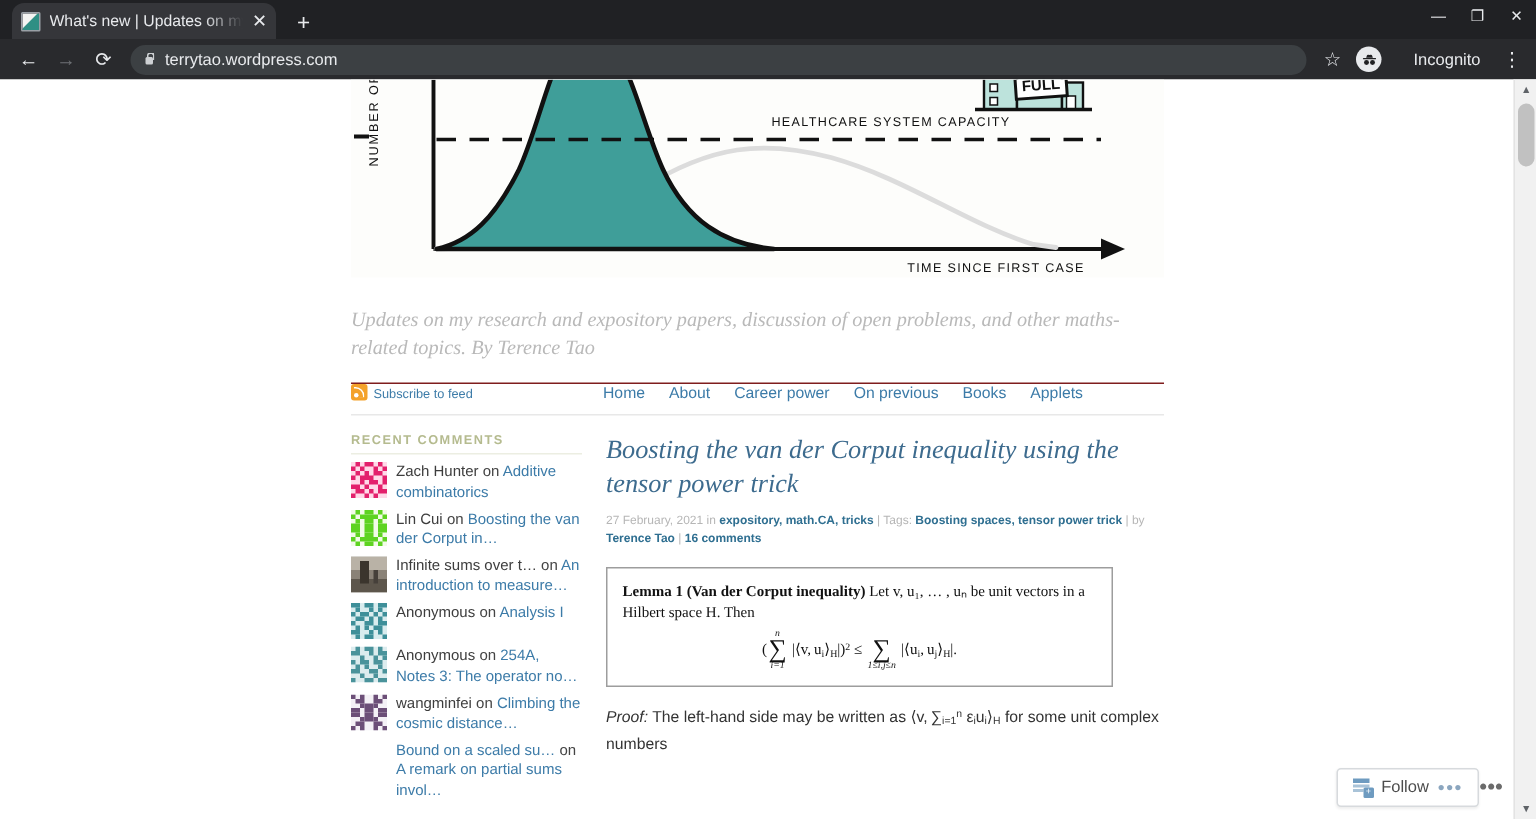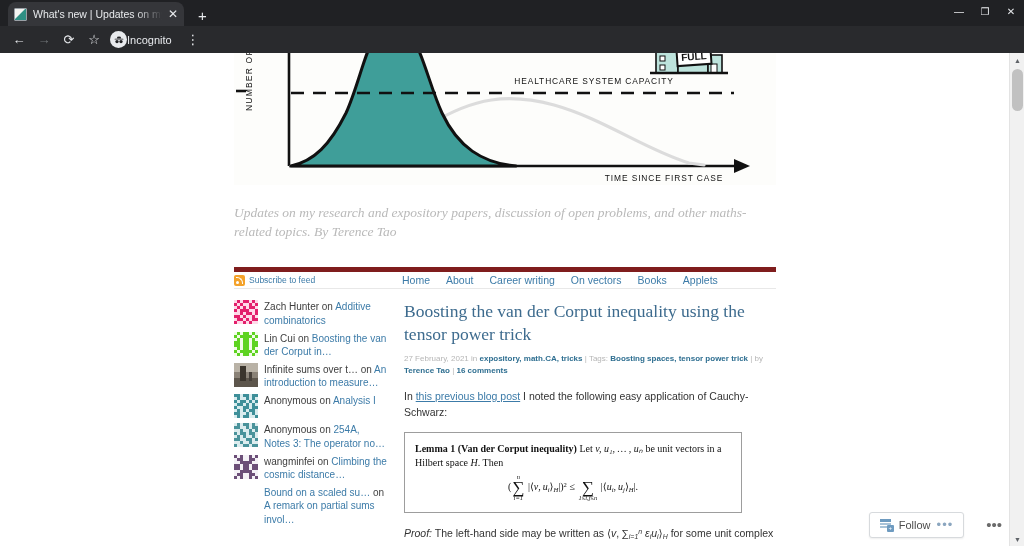--- a/index.html
+++ b/index.html
@@ -66,21 +66,21 @@
   .lock-icon::before {
     content:''; position:absolute; left:1px; top:3.2px; width:5px; height:5px;
     background:#cdd0d3; border-radius:1px;
   }
   .lock-icon::after {
     content:''; position:absolute; left:1.9px; top:0.3px; width:3.2px; height:3.6px;
     border:1.1px solid #cdd0d3; border-bottom:none; border-radius:2px 2px 0 0;
   }
   .url-text { font-size: 11px; color: #e8eaed; white-space: nowrap; }
   .incognito-pill {
-    display:flex; align-items:center; gap:0; height:20px;
+    display:flex; align-items:center; gap:21px; height:20px;
     padding: 0 9px 0 3px; border-radius: 10px; cursor:pointer; margin-right:2px;
   }
   .incog-avatar {
     width: 17px; height: 17px; border-radius: 50%; background:#e8eaed;
     display:flex; align-items:center; justify-content:center;
   }
   .incog-label { font-size: 11px; color:#e8eaed; white-space:nowrap; }
   .kebab { color:#e8eaed; font-size: 13px; letter-spacing:0; line-height:0.6;
            width:18px; text-align:center; cursor:pointer; }
 
@@ -102,22 +102,22 @@
   .site-title {
     font-family: "Liberation Serif", serif;
     font-size: 25px; color:#1a1a1a; margin-top: 13px; letter-spacing:0.1px;
   }
   .site-desc {
     font-family: "Liberation Serif", serif; font-style: italic;
     font-size: 13.5px; color:#b9b9b9; line-height: 1.42; margin-top: 18px;
     width: 540px;
   }
   .navbar {
-    margin-top: 26px; border-top: 5px solid #7f1d1d; border-bottom: 1px solid #e8e8e8;
-    height: 22px; display:flex; align-items:center; width: 542px;
+    margin-top: 14px; border-top: 1px solid #7f1d1d; border-bottom: 1px solid #e8e8e8;
+    height: 22px; display:flex; align-items:flex-start; width: 542px;
   }
   .subscribe { display:flex; align-items:center; gap:4px; width:168px; }
   .rss-icon {
     width:11px; height:11px; background:#f4a22a; border-radius:2px; position:relative;
     flex:0 0 11px;
   }
   .rss-icon::after {
     content:''; position:absolute; left:2px; bottom:2px; width:3px; height:3px;
     background:#fff; border-radius:50%;
     box-shadow: 0 0 0 0 #fff;
@@ -141,50 +141,50 @@
   .cmt { display:flex; gap: 6px; margin-bottom: 5px; align-items:flex-start; }
   .avatar { width: 24px; height: 24px; flex: 0 0 24px; }
   .avatar.spacer { visibility:hidden; }
   .cmt-text { font-size: 10px; line-height: 1.32; color:#444; }
   .cmt-text .person { color:#3d3d3d; }
   .cmt-text .lnk { color:#3c7ba8; }
 
   .main { flex: 1 1 auto; padding-left: 6px; }
   .post-title {
     font-family:"Liberation Serif", serif; font-size: 17.5px; line-height: 1.28;
-    color:#3d6b8e; font-weight:normal;
+    color:#3d6b8e; font-weight:normal;font-style:italic;
   }
   .post-meta { font-size: 8px; color:#b6b6b6; margin-top: 8px; line-height: 1.55; }
   .post-meta .m { color:#2f6f91; font-weight:bold; }
   .post-body { font-size: 10.5px; color:#333; line-height:1.5; margin-top: 11px; }
   .post-body a { color:#3c7ba8; text-decoration:underline; }
 
   .lemma-box {
     border: 1px solid #9d9d9d; background:#fff; margin-top: 12px;
     width: 338px; padding: 9px 10px 10px 10px;
     font-family:"Liberation Serif", serif; font-size: 10px; color:#111; line-height:1.4;
   }
   .lemma-box .hd { font-weight:bold; }
   .mathline { text-align:center; margin-top: 4px; }
-  .mi { font-style: italic; }
+  .mi { }
   sub { font-size: 0.66em; vertical-align: -0.28em; }
   sup { font-size: 0.66em; vertical-align: 0.45em; }
   .sumwrap { display:inline-block; text-align:center; vertical-align:middle;
              line-height:1; margin: 0 1px; }
   .sumwrap .top { font-size: 6.5px; display:block; font-style:italic; }
   .sumwrap .bot { font-size: 6.5px; display:block; font-style:italic; }
   .sumwrap .sig { font-size: 17px; display:block; line-height:0.85; }
 
   .proof { font-size: 10.5px; color:#333; line-height:1.55; margin-top: 12px; }
   .proof .pf { font-style: italic; }
 
   
   .followbar {
     position:absolute; right: 22px; bottom: 8px;
-    display:flex; align-items:center; gap: 22px;
+    display:flex; align-items:center; gap: 0;
   }
   .follow-btn {
     background:#fff; border:1px solid #d7dadd; border-radius:3px;
     height: 26px; display:flex; align-items:center; gap:6px; padding: 0 10px;
     box-shadow: 0 1px 2px rgba(0,0,0,0.07); cursor:pointer;
   }
   .follow-ico { width:13px; height:12px; position:relative; flex:0 0 13px; }
   .follow-ico .bar1 { position:absolute; left:0; top:0; width:11px; height:3px; background:#6e9bc0;}
   .follow-ico .bar2 { position:absolute; left:0; top:4px; width:11px; height:2px; background:#a9c3d8;}
   .follow-ico .bar3 { position:absolute; left:0; top:7px; width:7px; height:2px; background:#a9c3d8;}
@@ -225,20 +225,24 @@
       <div class="wc">—</div>
       <div class="wc">❐</div>
       <div class="wc close">✕</div>
     </div>
   </div>
 
   <div class="toolbar">
     <div class="tb-btn">←</div>
     <div class="tb-btn disabled">→</div>
     <div class="tb-btn">⟳</div>
+    <div class="omnibox">
+      <div class="lock-icon"></div>
+      <div class="url-text">terrytao.wordpress.com</div>
+    </div>
     <div class="tb-btn">☆</div>
     <div class="incognito-pill">
       <div class="incog-avatar">
         <svg width="12" height="12" viewBox="0 0 24 24" aria-hidden="true">
           <path d="M7.5 9h9l-1.2-3.2a1.4 1.4 0 0 0-1.6-.9l-1.7.4-1.7-.4a1.4 1.4 0 0 0-1.6.9z" fill="#202124"></path>
           <rect x="3.2" y="9.4" width="17.6" height="1.7" rx="0.8" fill="#202124"></rect>
           <circle cx="8" cy="15.2" r="3.3" fill="#202124"></circle>
           <circle cx="16" cy="15.2" r="3.3" fill="#202124"></circle>
         </svg>
       </div>
@@ -294,30 +298,31 @@
       <div class="site-desc">Updates on my research and expository papers, discussion of open problems, and other maths-related topics. By Terence Tao</div>
 
       <div class="navbar">
         <div class="subscribe">
           <span class="rss-icon"></span>
           <span class="subscribe-label">Subscribe to feed</span>
         </div>
         <div class="navlinks">
           <a>Home</a>
           <a>About</a>
-          <a>Career writing</a>
-          <a>On vectors</a>
+          <a>Career power</a>
+          <a>On previous</a>
           <a>Books</a>
           <a>Applets</a>
         </div>
       </div>
 
       <div class="content">
 
         <div class="sidebar">
+          <div class="sb-title">RECENT COMMENTS</div>
 
           <div class="cmt">
             <svg class="avatar" viewBox="0 0 8 8">
               <rect width="8" height="8" fill="#e3206c"></rect>
               <g fill="#ffd9e8">
                 <rect x="0" y="0" width="1" height="1"></rect>
                   <rect x="2" y="0" width="1" height="1"></rect>
                 <rect x="5" y="0" width="1" height="1"></rect>
                   <rect x="7" y="0" width="1" height="1"></rect>
                 <rect x="1" y="1" width="1" height="1"></rect>
@@ -534,23 +539,20 @@
             <span>|</span>
             <span>Tags:</span>
             <span class="m">Boosting spaces, tensor power trick</span>
             <span>|</span>
             <span>by</span>
             <span class="m">Terence Tao</span>
             <span>|</span>
             <span class="m">16 comments</span>
           </div>
 
-          <div class="post-body">
-            <span>In </span><a>this previous blog post</a><span> I noted the following easy application of Cauchy-Schwarz:</span>
-          </div>
 
           <div class="lemma-box">
             <span class="hd">Lemma 1 (Van der Corput inequality)</span>
             <span>Let</span>
             <span class="mi">v, u₁, … , uₙ</span>
             <span>be unit vectors in a Hilbert space</span>
             <span class="mi">H</span><span>. Then</span>
 
             <div class="mathline">
               (<span class="sumwrap"><span class="top">n</span><span class="sig">∑</span><span class="bot">i=1</span></span>

